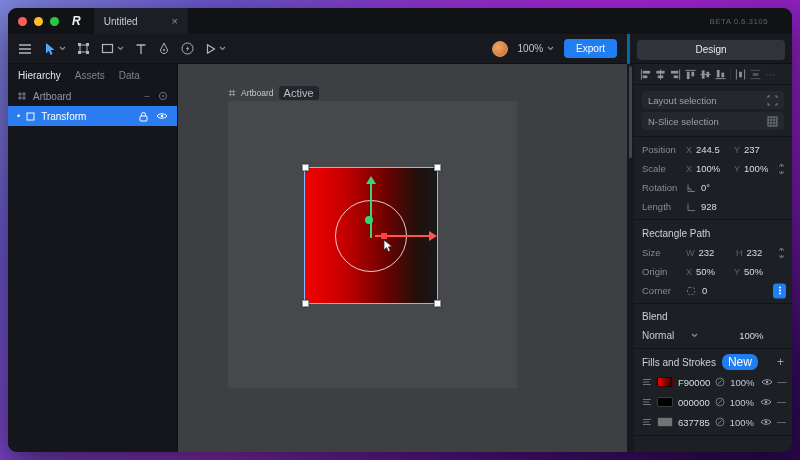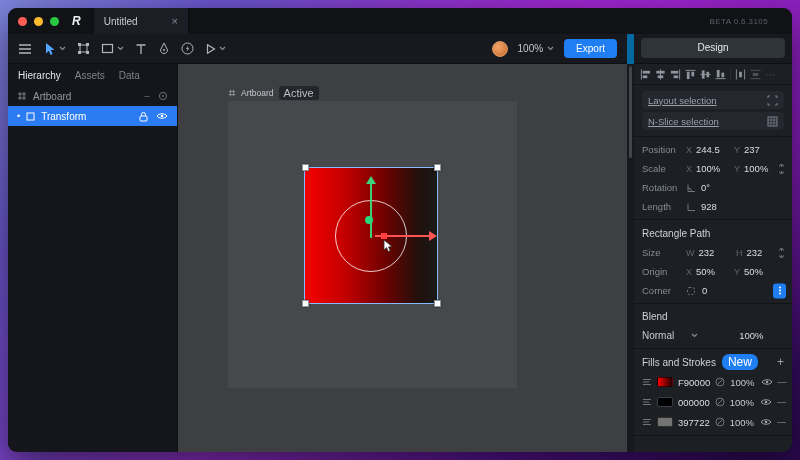--- a/index.html
+++ b/index.html
@@ -24,21 +24,21 @@
   .beta { margin-left:auto; margin-right:24px; color:#5a6068; font-size:8px; letter-spacing:.4px; }
 
   
   .toolbar { height:30px; display:flex; align-items:center; padding-left:10px; background:#17191e; border-bottom:1px solid #0d0f12; }
   .tool { display:flex; align-items:center; gap:3px; margin-right:11px; }
   .tb-spacer { flex:1; }
   .avatar { width:16px; height:16px; border-radius:50%;
     background:radial-gradient(circle at 35% 35%, #f2a468, #c96a2e); border:1px solid #d89a5e; margin-right:10px; }
   .zoom { display:flex; align-items:center; gap:4px; color:#c3c7cd; font-size:10px; margin-right:10px; }
   .export-btn { background:#1f7ef2; color:#fff; font-size:10px; border:none; border-radius:4px; padding:4px 12px; margin-right:10px; }
-  .mode-toggle { width:165px; height:30px; display:flex; align-items:flex-start; padding:4px 7px; border-left:7px solid #0369a1; }
+  .mode-toggle { width:165px; height:30px; display:flex; align-items:flex-end; padding:4px 7px; border-left:3px solid #0369a1; }
   .mode-seg { flex:1; height:20px; display:flex; align-items:center; justify-content:center; font-size:10px; border-radius:4px; color:#878d95; }
   .mode-seg.active { background:#2f343b; color:#e6e8eb; }
 
   
   .main { position:absolute; top:56px; left:0; right:0; bottom:0; display:flex;justify-content:flex-end; }
   .sidebar { width:170px; background:#14161b; border-right:1px solid #0d0f12; }
   .sb-tabs { height:22px; display:flex; align-items:center; padding:0 10px; gap:14px; font-size:10px; color:#7e848c; }
   .sb-tab.active { color:#e2e5e9; }
   .tree-row { height:20px; display:flex; align-items:center; padding:0 9px; gap:6px; font-size:10px; color:#949aa3; }
   .tree-row.selected { background:#2b7cf0; color:#fff; }
@@ -68,21 +68,21 @@
   .scrollstrip { width:7px; background:#17191e; position:relative; }
   .thumb { position:absolute; top:2px; left:2px; width:3px; height:92px; background:#41464d; border-radius:2px; }
 
   
   .inspector { width:158px; background:#1c1f24; font-size:10px; color:#c6cad0; overflow:hidden; }
   .isec { border-bottom:1px solid #121418; padding:3px 0; }
   .align-row { display:flex; align-items:center; gap:4px; padding:4px 6px; }
   .dim { opacity:.45; }
   .vline { width:1px; height:12px; background:#2a2e34; }
   .sel-btn { height:18px; margin:3px 8px; background:#24282e; border-radius:4px; display:flex;
-    align-items:center; justify-content:space-between; padding:0 6px; color:#9aa0a8; font-size:9.5px;text-decoration:underline; }
+    align-items:center; justify-content:space-between; padding:0 6px; color:#9aa0a8; font-size:9.5px; }
   .irow { height:19px; display:flex; align-items:center; padding:0 8px; position:relative; }
   .ilabel { width:44px; color:#868c95; font-size:9.5px; flex-shrink:0; }
   .axis { color:#5f656e; font-size:9px; margin-right:4px; }
   .val { color:#dbdee2; font-size:9.5px; width:38px; }
   .right-abs { position:absolute; right:6px; top:50%; transform:translateY(-50%); display:flex; align-items:center; }
   .sec-header { height:20px; display:flex; align-items:center; padding:0 8px; color:#ced2d7; font-size:10px; gap:6px; }
   .new-badge { background:#1f7ef2; color:#fff; font-size:12px; padding:1px 6px; border-radius:7px; }
   .plus { margin-left:auto; color:#9aa0a8; font-size:12px; }
   .blend-row { height:20px; display:flex; align-items:center; gap:17px; padding:0 8px; }
   .blend-val { margin-left:24px; color:#dbdee2; font-size:9.5px; }
@@ -503,21 +503,21 @@
             <span class="dash">—</span>
           </div>
 
           <div class="fill-row">
             <span>
                 <svg width="10" height="8" viewBox="0 0 10 8">
                   <path d="M1 1.5h8M1 4h6M1 6.5h8" stroke="#6f757e" fill="none"></path>
                 </svg>
               </span>
             <span class="swatch sw-gray"></span>
-            <span class="hex">397722</span>
+            <span class="hex">637785</span>
             <span>
                 <svg width="10" height="10" viewBox="0 0 10 10">
                   <circle cx="5" cy="5" r="4" fill="none" stroke="#6f757e"></circle>
                   <path d="M2.2 7.8 L7.8 2.2" stroke="#6f757e"></path>
                 </svg>
               </span>
             <span class="opacity">100%</span>
             <span>
                 <svg width="12" height="8" viewBox="0 0 12 8">
                   <path d="M1 4 C3 1,9 1,11 4 C9 7,3 7,1 4 Z" fill="none" stroke="#9aa0a8"></path>

